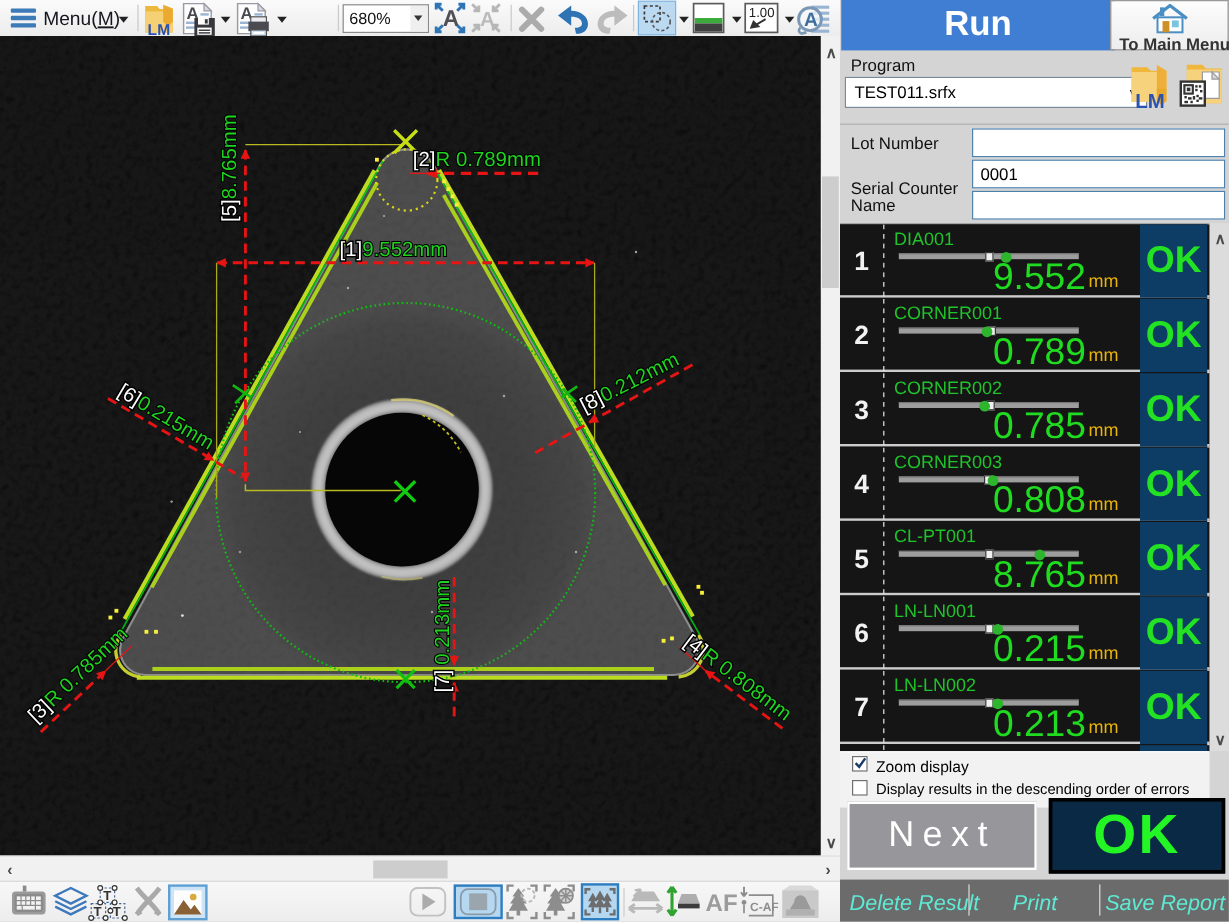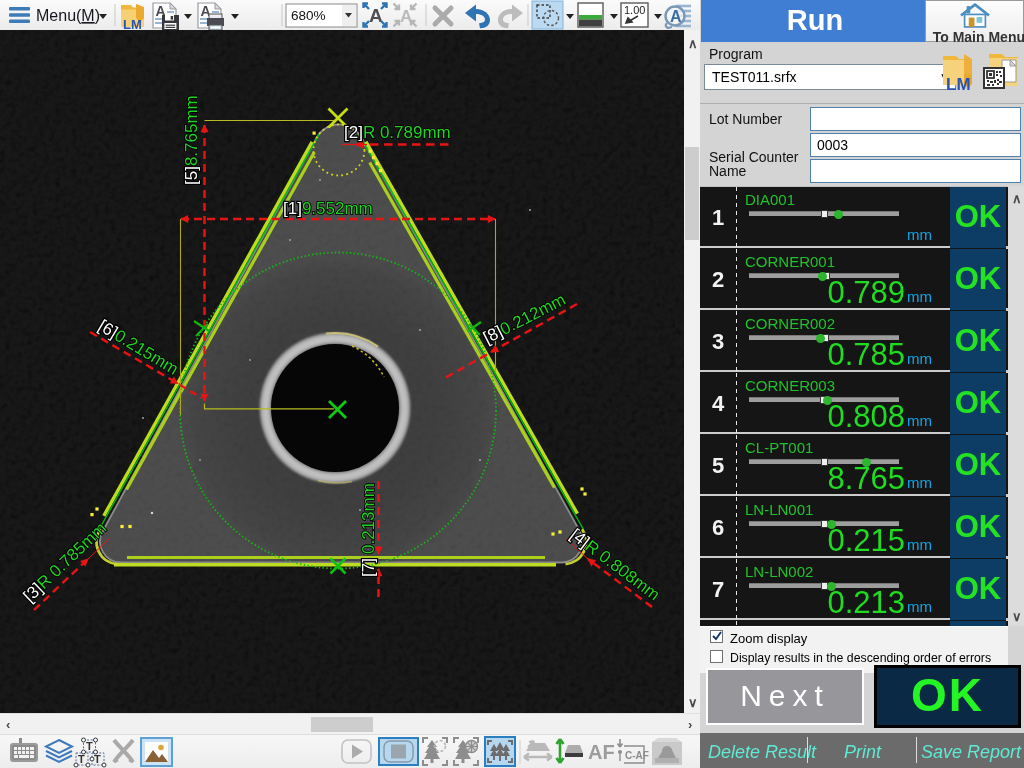--- a/index.html
+++ b/index.html
@@ -39,21 +39,21 @@
 
 #rtable { position:absolute; left:0px; top:186px; width:308px; height:440px; background:#151515; border-top:1px solid #c0c0c0; border-right:2px solid #d8d8d8; }
 .rrow { position:absolute; left:0; width:308px; height:61px; border-bottom:2px solid #cccccc; background:#151515; }
 .rnum { position:absolute; left:0; top:0; width:36px; height:61px; color:#f2f2f2; font-size:22px; font-weight:bold; text-align:center; line-height:61px; }
 .rdash { position:absolute; left:36px; top:0; width:1px; height:61px; background-image:linear-gradient(#e8e8e8 50%, transparent 50%); background-size:1px 8px; }
 .rlabel { position:absolute; left:45px; top:4px; font-size:15px; color:#1fc32a; }
 .rslider { position:absolute; left:49px; top:24px; width:150px; height:5px; background:#9d9d9d; border-top:1px solid #787878; }
 .rsq { position:absolute; top:-2px; width:7px; height:8px; background:#efefef; border:1px solid #333; }
 .rdot { position:absolute; top:-2px; width:9px; height:9px; border-radius:50%; background:#2db52d; }
 .rval { position:absolute; right:103px; top:26px; width:130px; text-align:right; font-size:31px; color:#20dc20; letter-spacing:0px; }
-.rmm { position:absolute; right:76px; top:39px; font-size:15px; color:#0ea5e9; }
+.rmm { position:absolute; right:76px; top:39px; font-size:15px; color:#eab308; }
 .rok { position:absolute; left:250px; top:0px; width:56px; height:61px; background:#0d3d64; color:#23e223; font-size:31px; font-weight:bold; text-align:center; line-height:60px; }
 #tscroll { position:absolute; left:308px; top:186px; width:16px; height:440px; background:#dcdcdc; }
 
 
 #chkarea { position:absolute; left:0; top:626px; width:308px; height:47px; background:#f2f2f2; border-top:1px solid #fff; }
 .cb { position:absolute; left:10px; width:13px; height:13px; background:#fff; border:1px solid #707070; }
 .cbl { position:absolute; left:30px; color:#000; }
 
 
 #nextbtn { position:absolute; left:6px; top:668px; width:158px; height:57px; background:#97979b; border:2px solid #fff; color:#fff; font-size:30px; text-align:center; line-height:51px; letter-spacing:7px; }
@@ -490,33 +490,34 @@
       <rect x="17" y="29" width="3" height="2" fill="#333"></rect>
         <rect x="5" y="32" width="3" height="2" fill="#333"></rect>
       <rect x="10" y="32" width="2" height="2" fill="#333"></rect>
         <rect x="15" y="31" width="2" height="2" fill="#333"></rect>
     </svg>
 
     <div class="seph" style="top:103px;"></div>
     <div class="flabel" style="top:111px;">Lot Number</div>
     <div class="fbox" style="top:107px;"></div>
     <div class="flabel" style="top:137px;margin-top:12px;">Serial Counter</div>
-    <div class="fbox" style="top:133px;">0003</div>
+    <div class="fbox" style="top:133px;">0001</div>
     <div class="flabel" style="top:163px;">Name</div>
     <div class="fbox" style="top:159px;"></div>
 
     <div id="rtable">
       <div class="rrow" style="top:0px;">
         <div class="rnum">1</div>
           <div class="rdash"></div>
         <div class="rlabel">DIA001</div>
         <div class="rslider">
             <div class="rsq" style="left:71.5px;"></div>
             <div class="rdot" style="left:84.5px;"></div>
           </div>
+        <div class="rval">9.552</div>
           <div class="rmm">mm</div>
         <div class="rok">OK</div>
       </div>
       <div class="rrow" style="top:62px;">
         <div class="rnum">2</div>
           <div class="rdash"></div>
         <div class="rlabel">CORNER001</div>
         <div class="rslider">
             <div class="rsq" style="left:73.5px;"></div>
             <div class="rdot" style="left:68.5px;"></div>

